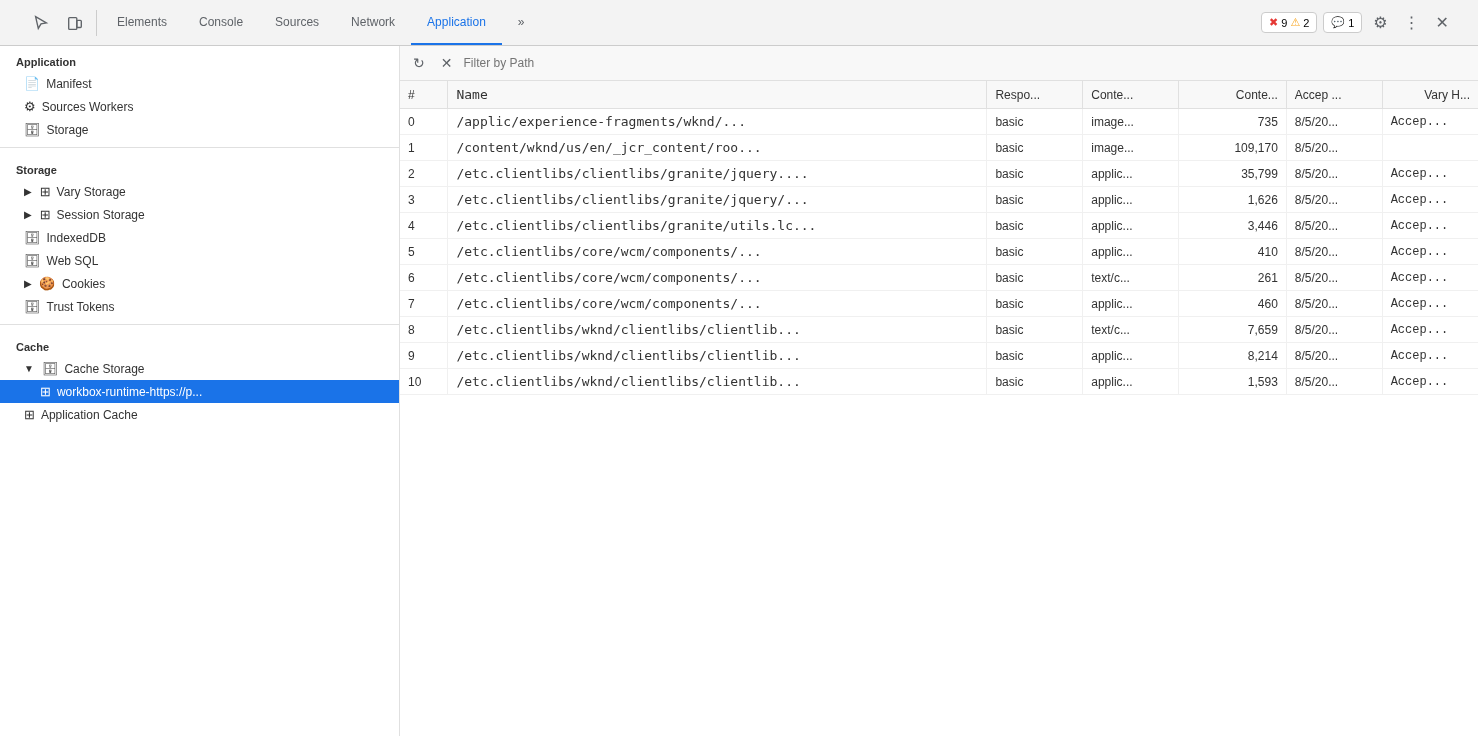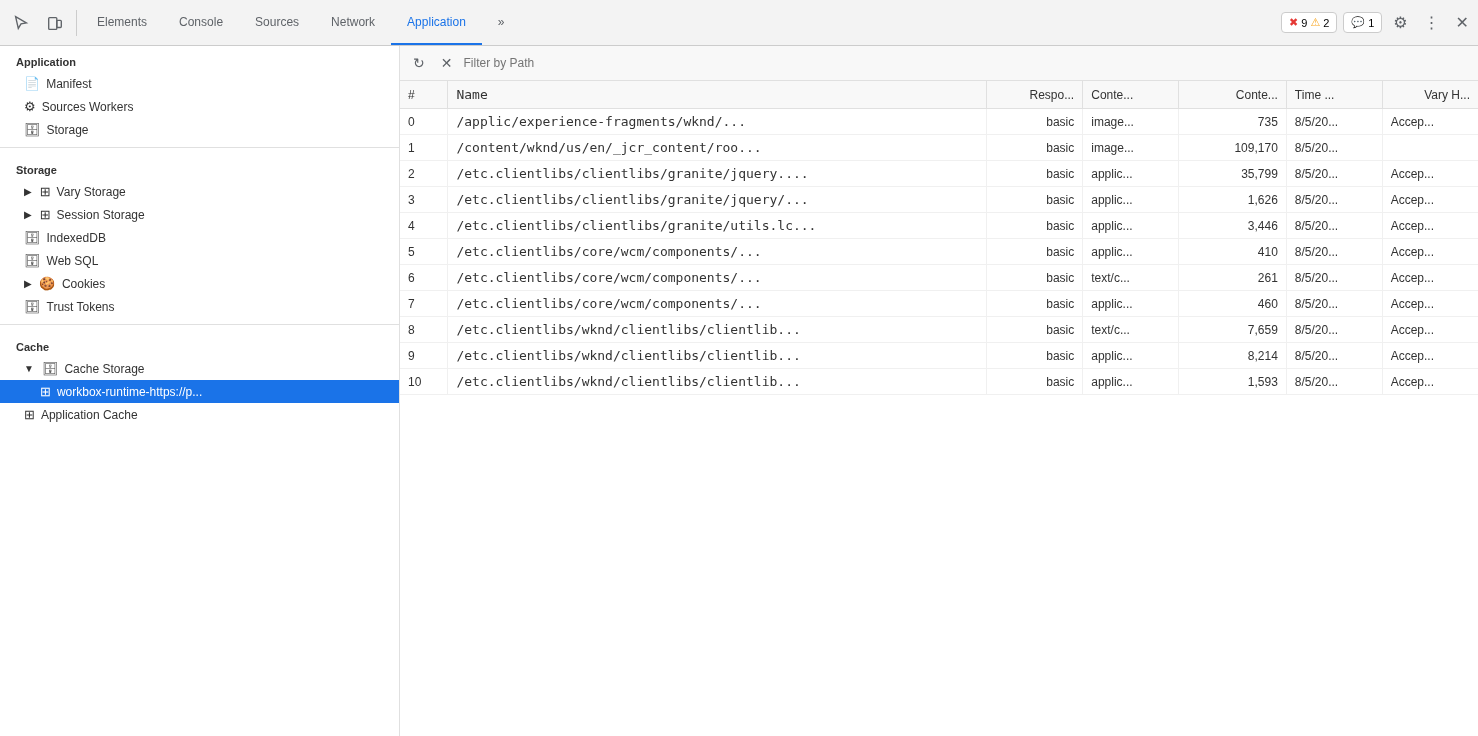--- a/index.html
+++ b/index.html
@@ -5,21 +5,21 @@
     * { box-sizing: border-box; margin: 0; padding: 0; }
     body { font-family: -apple-system, BlinkMacSystemFont, 'Segoe UI', sans-serif; font-size: 12px; background: #f5f5f5; color: #333; overflow: hidden; }
 
     
     .devtools-toolbar {
       display: flex;
       align-items: center;
       background: #f3f3f3;
       border-bottom: 1px solid #ccc;
       height: 46px;
-      padding: 0 4px;
+      padding: 0 24px;
       gap: 0;
     }
     .toolbar-icon-btn {
       background: none; border: none; cursor: pointer;
       padding: 6px 8px;
       color: #5f6368;
       display: flex; align-items: center; justify-content: center;
     }
     .toolbar-icon-btn svg { width: 18px; height: 18px; }
     .toolbar-divider {
@@ -134,24 +134,24 @@
       white-space: nowrap;
     }
     thead th:last-child { border-right: none; text-align: right; }
     tbody tr { border-bottom: 1px solid #f0f0f0; }
     tbody td {
       padding: 5px 8px;
       border-right: 1px solid #f0f0f0;
       white-space: nowrap; overflow: hidden; max-width: 0;
       color: #333;
     }
-    tbody td:last-child { border-right: none; }
+    tbody td:last-child { border-right: none; font-family: Liberation Mono, monospace; }
     .col-num { width: 40px; color: #333; }
     .col-name { width: 50%; font-family: monospace; font-size: 13px; }
-    .col-response { width: 80px; text-align: right; }
+    .col-response { width: 80px; text-align: left; }
     .col-content-type { width: 80px; }
     .col-content-length { width: 90px; text-align: right; }
     .col-time { width: 80px; }
     .col-vary { width: 80px; }
   </style>
 </head>
 <body>
 
 <div class="devtools-toolbar">
   <button class="toolbar-icon-btn">
@@ -270,21 +270,21 @@
 
     <div class="cache-table">
       <table>
         <thead>
           <tr>
             <th class="col-num">#</th>
             <th class="col-name">Name</th>
             <th class="col-response">Respo...</th>
             <th class="col-content-type">Conte...</th>
             <th class="col-content-length">Conte...</th>
-            <th class="col-time">Time ...</th>
+            <th class="col-time">Accep ...</th>
             <th class="col-vary">Vary H...</th>
           </tr>
         </thead>
         <tbody id="table-body">
         <tr>
     <td class="col-num">0</td>
     <td class="col-name">/applic/experience-fragments/wknd/...</td>
     <td class="col-response">basic</td>
     <td class="col-content-type">image...</td>
     <td class="col-content-length">735</td>

